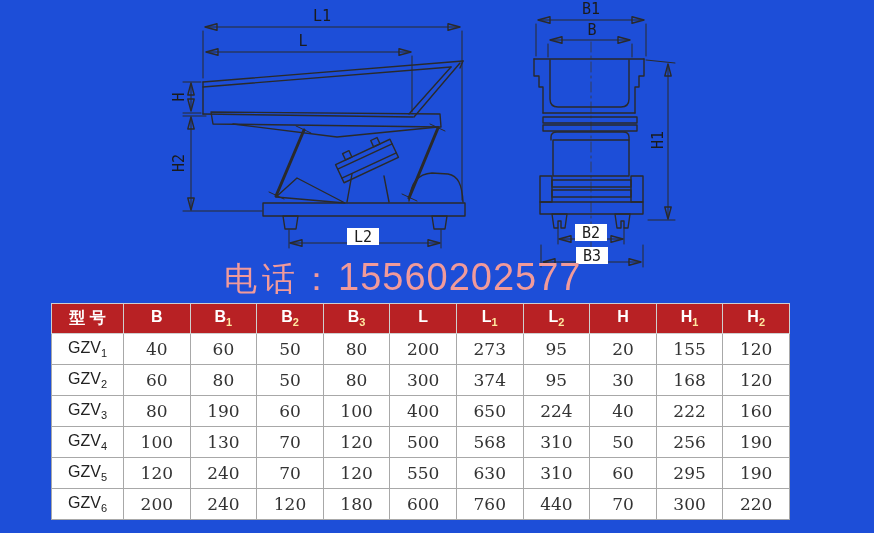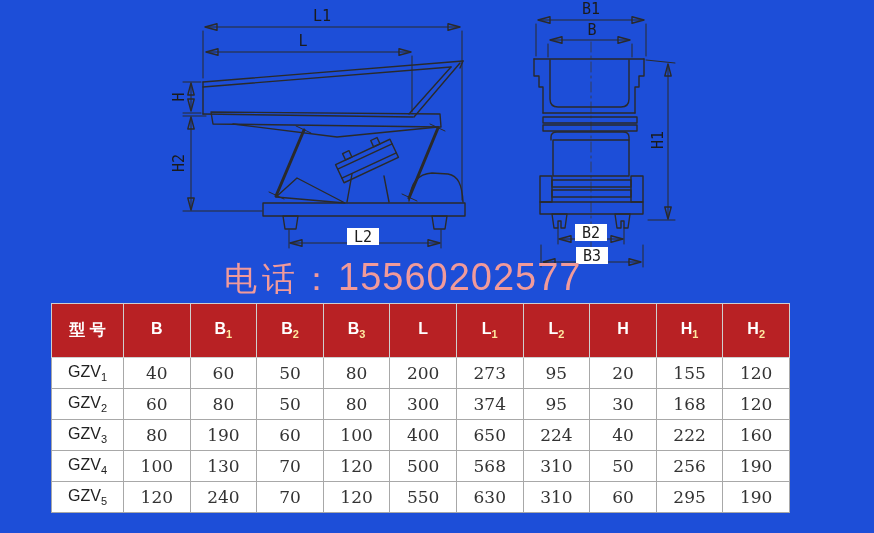--- a/index.html
+++ b/index.html
@@ -19,21 +19,21 @@
   .watermark{position:absolute;left:224px;top:256px;white-space:nowrap;color:#f19a9a;
              font-family:"Liberation Sans",sans-serif;z-index:2;}
   .watermark .wm-label{font-size:33px;letter-spacing:5px;text-align:right;}
   .watermark .wm-number{font-size:38px;letter-spacing:1px;}
   
   table.spec{position:absolute;left:51px;top:303px;width:739px;z-index:3;
              border-collapse:collapse;table-layout:fixed;background:#ffffff;
              border:1px solid #8f8f8f;}
   table.spec th{background:#b82124;color:#ffffff;font-family:"Liberation Sans",sans-serif;
                 font-weight:bold;font-size:16px;height:29px;text-align:center;
-                border:1px solid #cfcfcf;padding:12px;}
+                border:1px solid #cfcfcf;padding:0;}
   table.spec th sub{color:#ffe9a0;font-size:11px;}
   table.spec td{height:30px;text-align:center;vertical-align:middle;font-size:17px;color:#333333;
                 border:1px solid #a8a8a8;font-family:"DejaVu Serif",serif;padding:0;background:#ffffff;}
   table.spec td.model{font-family:"Liberation Sans",sans-serif;font-size:16px;color:#222222;margin-top:11px;}
   table.spec td sub{font-size:11px;}
 </style>
 </head>
 <body>
 
 <div class="screen">
@@ -256,15 +256,28 @@
         <td>240</td>
         <td>70</td>
         <td>120</td>
         <td>550</td>
         <td>630</td>
         <td>310</td>
         <td>60</td>
         <td>295</td>
         <td>190</td>
       </tr>
+      <tr>
+        <td class="model"><span>GZV</span><sub>6</sub></td>
+        <td>200</td>
+        <td>240</td>
+        <td>120</td>
+        <td>180</td>
+        <td>600</td>
+        <td>760</td>
+        <td>440</td>
+        <td>70</td>
+        <td>300</td>
+        <td>220</td>
+      </tr>
     </tbody>
   </table>
 </div>
 
 </body></html>

